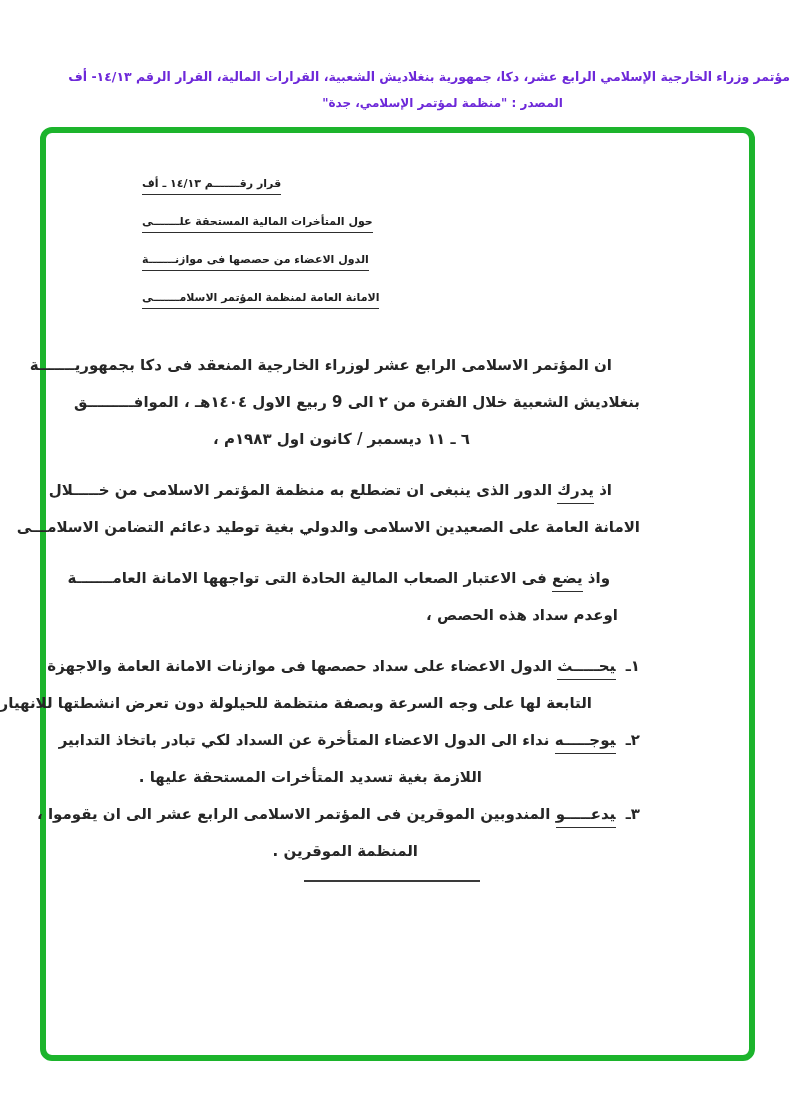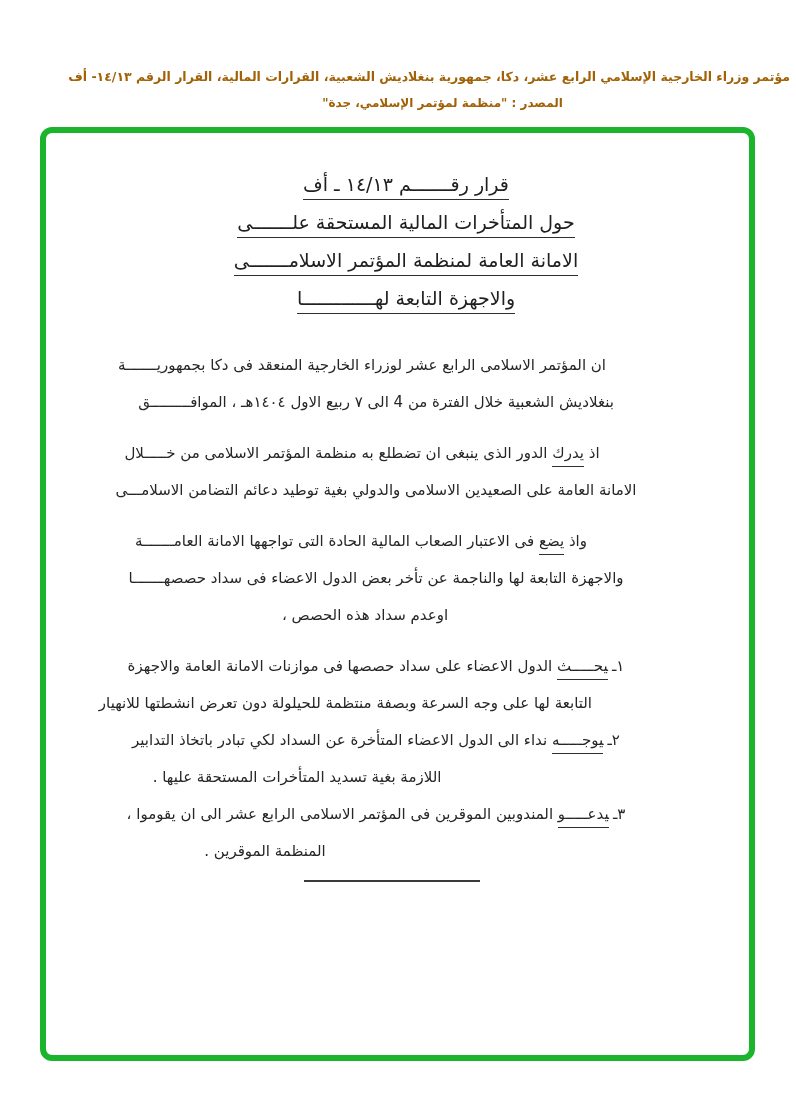--- a/index.html
+++ b/index.html
@@ -3,83 +3,83 @@
 <meta charset="utf-8">
 <style>
   html,body{margin:0;padding:0;}
   body{
     width:796px;height:1104px;position:relative;background:#ffffff;
     font-family:"DejaVu Sans",sans-serif;color:#222;overflow:hidden;
   }
   
   .cat-header{
     position:absolute;top:64px;left:95px;right:6px;direction:rtl;
-    font-size:12.5px;font-weight:bold;color:#a16207;line-height:26px;
+    font-size:12.5px;font-weight:bold;color:#6d28d9;line-height:26px;
   }
   .cat-header .l1{text-align:right;white-space:nowrap;}
   .cat-header .l2{text-align:center;font-size:12px;}
   
   .frame{
     position:absolute;left:40px;top:127px;width:703px;height:922px;
     border:6px solid #1cb42c;border-radius:12px;background:#fff;
   }
   
   .doc{
     position:absolute;left:112px;top:165px;width:528px;direction:rtl;
     font-size:15px;color:#262626;
   }
-  .line{line-height:37px;white-space:nowrap;text-align:center;}
+  .line{line-height:37px;white-space:nowrap;text-align:right;font-weight:bold;}
   .title-block{position:relative;right:-30px;text-align:center;margin-bottom:30px;}
-  .title-block .line{line-height:38px;text-align:center;font-size:19px;font-weight:normal;color:#202020;}
+  .title-block .line{line-height:38px;text-align:left;font-size:11px;font-weight:bold;color:#202020;}
   .ul{border-bottom:1.5px solid #2e2e2e;padding-bottom:4px;}
   .para{margin-bottom:14px;}
   .para:last-of-type{margin-bottom:10px;}
   .ind-28{padding-left:0;padding-right:28px;}
   .ind-30{padding-right:30px;}
   .ind-22{padding-right:22px;}
   .ind-48{padding-right:48px;}
   .ind-115{padding-right:115px;}
   .ind-158{padding-right:158px;}
   .ind-170{padding-right:170px;}
   .ind-222{padding-right:222px;}
-  .item .num{margin-left:4px;}
+  .item .num{margin-left:10px;}
   .divider{width:176px;height:0;border-top:2px solid #3a3a3a;margin:10px 160px 0 auto;}
 </style>
 </head>
 <body>
 
 <div class="cat-header">
   <div class="l1">مؤتمر وزراء الخارجية الإسلامي الرابع عشر، دكا، جمهورية بنغلاديش الشعبية، القرارات المالية، القرار الرقم ١٤/١٣- أف</div>
   <div class="l2">المصدر : "منظمة لمؤتمر الإسلامي، جدة"</div>
 </div>
 
 <div class="frame"></div>
 
 <div class="doc">
 
   <div class="title-block">
     <div class="line"><span class="ul">قرار رقـــــــم ١٤/١٣ ـ أف</span></div>
     <div class="line"><span class="ul">حول المتأخرات المالية المستحقة علـــــــى</span></div>
+    <div class="line"><span class="ul">الدول الاعضاء من حصصها فى موازنـــــــة</span></div>
     <div class="line"><span class="ul">الامانة العامة لمنظمة المؤتمر الاسلامـــــــى</span></div>
-    <div class="line"><span class="ul">والاجهزة التابعة لهـــــــــــــا</span></div>
   </div>
 
   <div class="para">
     <div class="line ind-28">ان المؤتمر الاسلامى الرابع عشر لوزراء الخارجية المنعقد فى دكا بجمهوريـــــــة</div>
-    <div class="line">بنغلاديش الشعبية خلال الفترة من 4 الى ٧ ربيع الاول ١٤٠٤هـ ، الموافـــــــــق</div>
+    <div class="line">بنغلاديش الشعبية خلال الفترة من ٢ الى 9 ربيع الاول ١٤٠٤هـ ، الموافـــــــــق</div>
+    <div class="line ind-170">٦ ـ ١١ ديسمبر / كانون اول ١٩٨٣م ،</div>
   </div>
 
   <div class="para">
     <div class="line ind-28"><span>اذ </span><span class="ul">يدرك</span><span> الدور الذى ينبغى ان تضطلع به منظمة المؤتمر الاسلامى من خـــــلال</span></div>
     <div class="line">الامانة العامة على الصعيدين الاسلامى والدولي بغية توطيد دعائم التضامن الاسلامـــى</div>
   </div>
 
   <div class="para">
     <div class="line ind-30"><span>واذ </span><span class="ul">يضع</span><span> فى الاعتبار الصعاب المالية الحادة التى تواجهها الامانة العامـــــــة</span></div>
-    <div class="line">والاجهزة التابعة لها والناجمة عن تأخر بعض الدول الاعضاء فى سداد حصصهـــــــا</div>
     <div class="line ind-22">اوعدم سداد هذه الحصص ،</div>
   </div>
 
   <div class="item">
     <div class="line"><span class="num">١ـ</span><span class="ul">يحـــــث</span><span> الدول الاعضاء على سداد حصصها فى موازنات الامانة العامة والاجهزة</span></div>
     <div class="line ind-48">التابعة لها على وجه السرعة وبصفة منتظمة للحيلولة دون تعرض انشطتها للانهيار</div>
   </div>
 
   <div class="item">
     <div class="line"><span class="num">٢ـ</span><span class="ul">يوجـــــه</span><span> نداء الى الدول الاعضاء المتأخرة عن السداد لكي تبادر باتخاذ التدابير</span></div>

